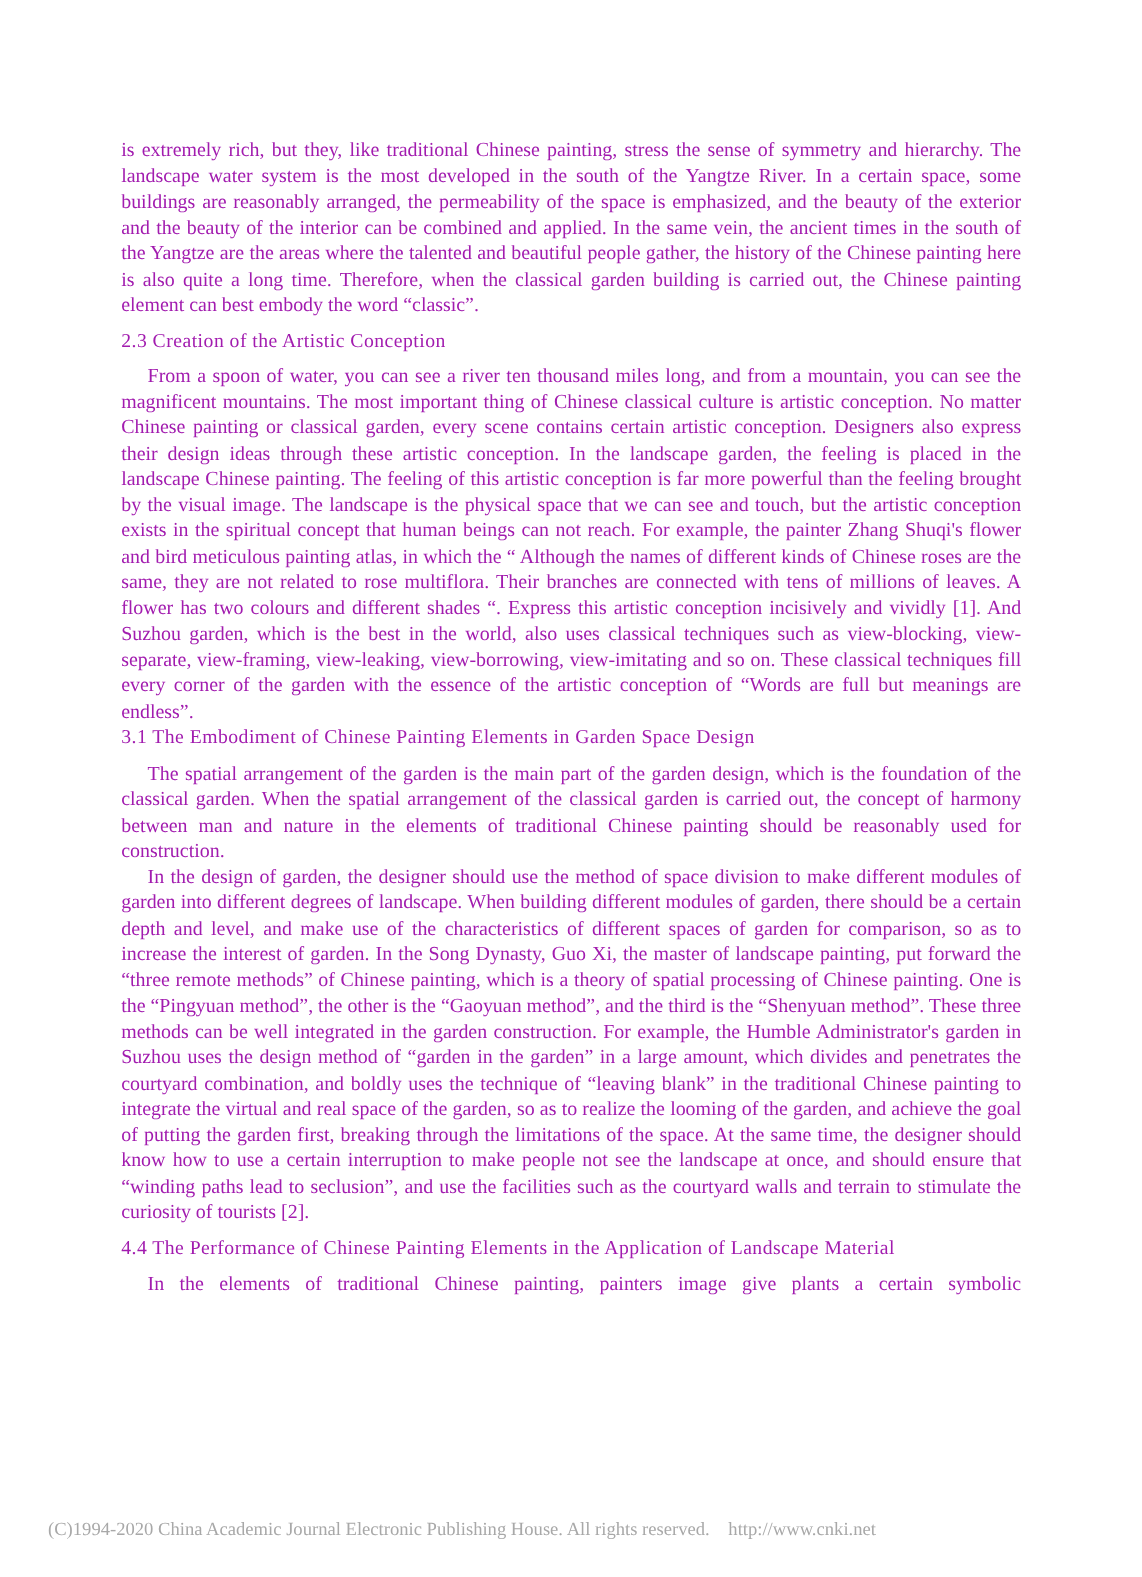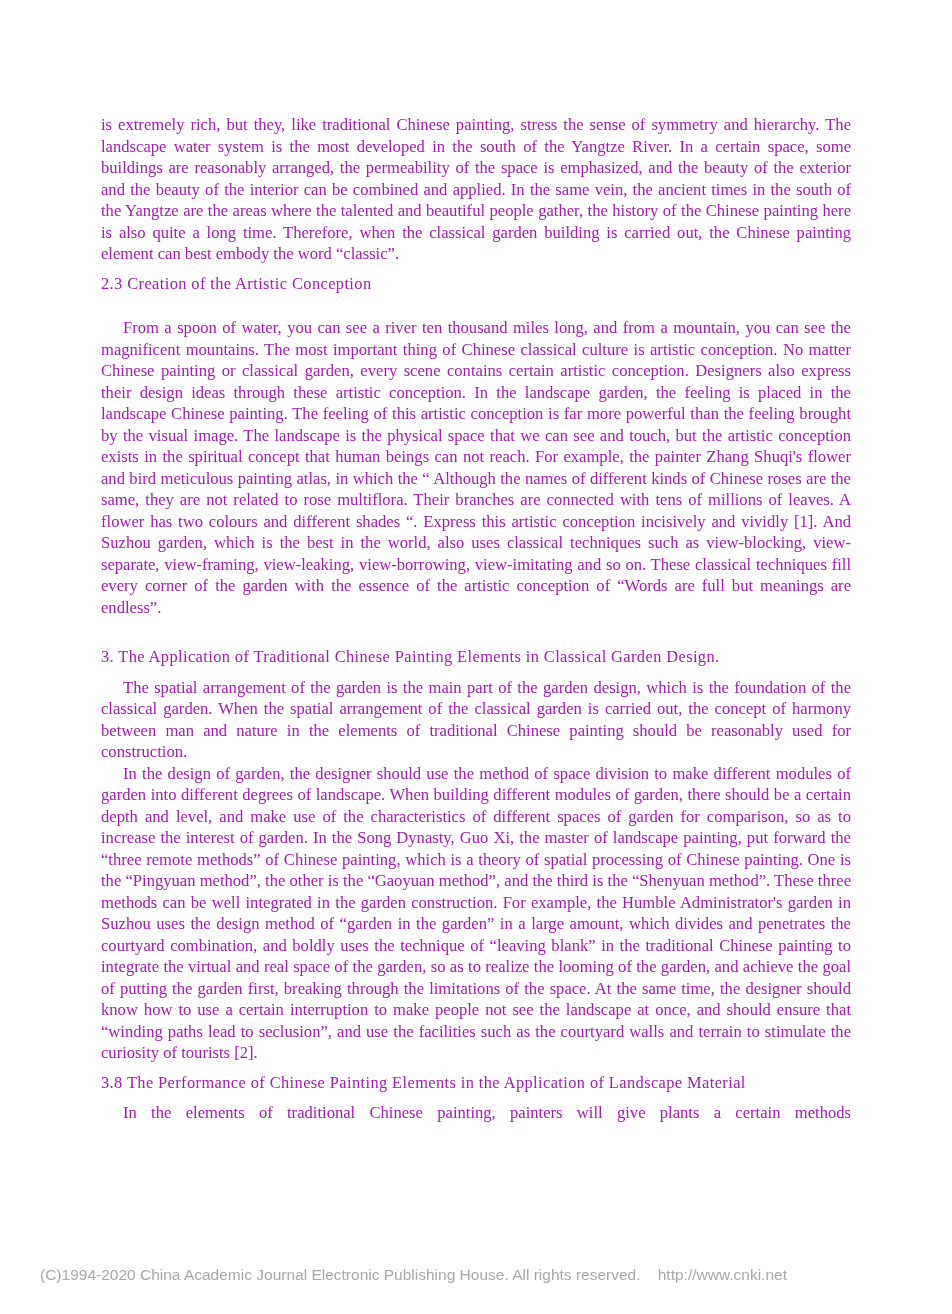--- a/index.html
+++ b/index.html
@@ -10,31 +10,31 @@
   }
   .para {
     font-size: 16.6px; line-height: 21.5px; text-align: justify; margin: 0;
   }
   .para.indent { text-indent: 22px; }
   .heading {
     font-size: 16.4px; line-height: 21.5px; margin: 0; letter-spacing: 0.4px;
   }
   .footer {
     position: absolute; left: 40px; top: 1266px;
-    font-family: Liberation Sans, sans-serif; font-size: 15.5px; color: #a8a8a8;
+    font-family: Liberation Serif, serif; font-size: 15.5px; color: #a8a8a8;
     white-space: pre;
   }
 </style>
 </head>
 <body>
 
 <div class="page">
   <p class="para">is extremely rich, but they, like traditional Chinese painting, stress the sense of symmetry and hierarchy. The landscape water system is the most developed in the south of the Yangtze River.  In a certain space, some buildings are reasonably arranged, the permeability of the space is emphasized, and the beauty of the exterior and the beauty of the interior can be combined and applied. In the same vein, the ancient times in the south of the Yangtze are the areas where the talented and beautiful people gather, the history of the Chinese painting here is also quite a long time. Therefore, when the classical garden building is carried out, the Chinese painting element can best embody the word “classic”.</p>
-  <p class="heading" style="margin-top:8px;margin-bottom:23px;">2.3 Creation of the Artistic Conception</p>
+  <p class="heading" style="margin-top:8px;margin-bottom:8px;">2.3 Creation of the Artistic Conception</p>
   <p class="para indent">From a spoon of water, you can see a river ten thousand miles long, and from a mountain, you can see the magnificent mountains. The most important thing of Chinese classical culture is artistic conception. No matter Chinese painting or classical garden, every scene contains certain artistic conception. Designers also express their design ideas through these artistic conception. In the landscape garden, the feeling is placed in the landscape Chinese painting. The feeling of this artistic conception is far more powerful than the feeling brought by the visual image. The landscape is the physical space that we can see and touch, but the artistic conception exists in the spiritual concept that human beings can not reach. For example, the painter Zhang Shuqi's flower and bird meticulous painting atlas, in which the “ Although the names of different kinds of Chinese roses are the same, they are not related to rose multiflora. Their branches are connected with tens of millions of leaves. A flower has two colours and different shades “. Express this artistic conception incisively and vividly [1]. And Suzhou garden, which is the best in the world, also uses classical techniques such as view-blocking, view-separate, view-framing, view-leaking, view-borrowing, view-imitating and so on. These classical techniques fill every corner of the garden with the essence of the artistic conception of “Words are full but meanings are endless”.</p>
-  <p class="heading" style="margin-top:28px;margin-bottom:9px;">3. The Application of Traditional Chinese Painting Elements in Classical Garden Design.</p>
+  <p class="heading" style="margin-bottom:9px;">3.1 The Embodiment of Chinese Painting Elements in Garden Space Design</p>
   <p class="para indent">The spatial arrangement of the garden is the main part of the garden design, which is the foundation of the classical garden. When the spatial arrangement of the classical garden is carried out, the concept of harmony between man and nature in the elements of traditional Chinese painting should be reasonably used for construction.</p>
   <p class="para indent">In the design of garden, the designer should use the method of space division to make different modules of garden into different degrees of landscape. When building different modules of garden, there should be a certain depth and level, and make use of the characteristics of different spaces of garden for comparison, so as to increase the interest of garden. In the Song Dynasty, Guo Xi, the master of landscape painting, put forward the “three remote methods” of Chinese painting, which is a theory of spatial processing of Chinese painting. One is the “Pingyuan method”, the other is the “Gaoyuan method”, and the third is the “Shenyuan method”. These three methods can be well integrated in the garden construction. For example, the Humble Administrator's garden in Suzhou uses the design method of “garden in the garden” in a large amount, which divides and penetrates the courtyard combination, and boldly uses the technique of “leaving blank” in the traditional Chinese painting to integrate the virtual and real space of the garden, so as to realize the looming of the garden, and achieve the goal of putting the garden first, breaking through the limitations of the space. At the same time, the designer should know how to use a certain interruption to make people not see the landscape at once, and should ensure that “winding paths lead to seclusion”, and use the facilities such as the courtyard walls and terrain to stimulate the curiosity of tourists [2].</p>
-  <p class="heading" style="margin-top:8px;margin-bottom:9px;">3.8 The Performance of Chinese Painting Elements in the Application of Landscape Material</p>
-  <p class="para indent" style="text-align-last: justify;">In the elements of traditional Chinese painting, painters will give plants a certain methods</p>
+  <p class="heading" style="margin-top:8px;margin-bottom:9px;">4.4 The Performance of Chinese Painting Elements in the Application of Landscape Material</p>
+  <p class="para indent" style="text-align-last: justify;">In the elements of traditional Chinese painting, painters image give plants a certain symbolic</p>
 </div>
 
 <div class="footer"><span>(C)1994-2020 China Academic Journal Electronic Publishing House. All rights reserved.</span>    <span>http://www.cnki.net</span></div>
 
 </body></html>

